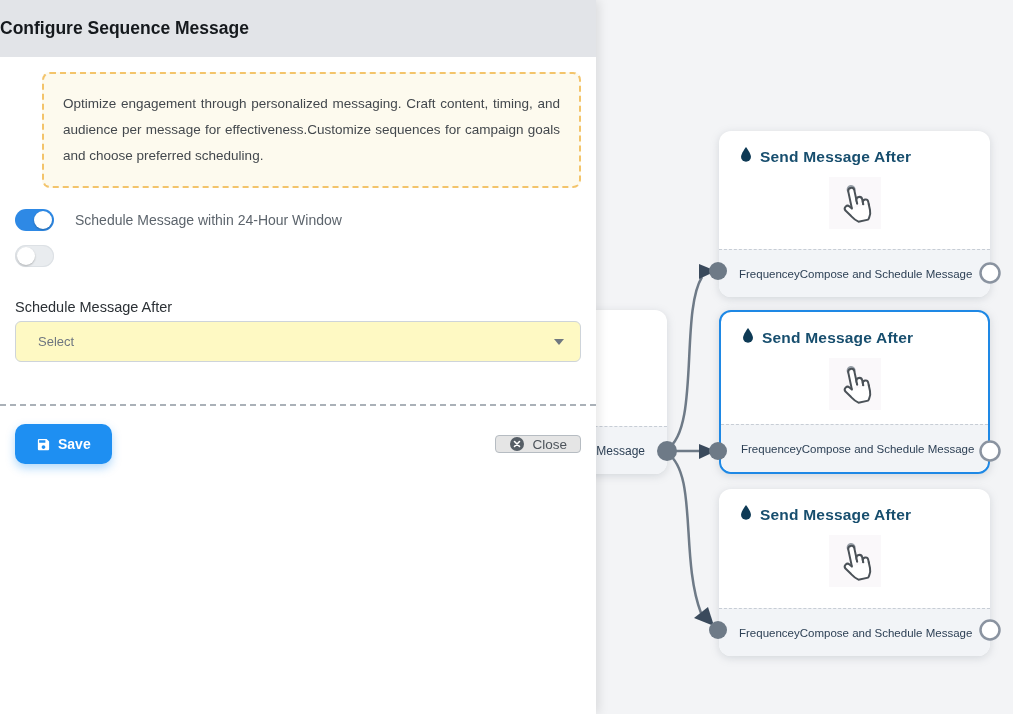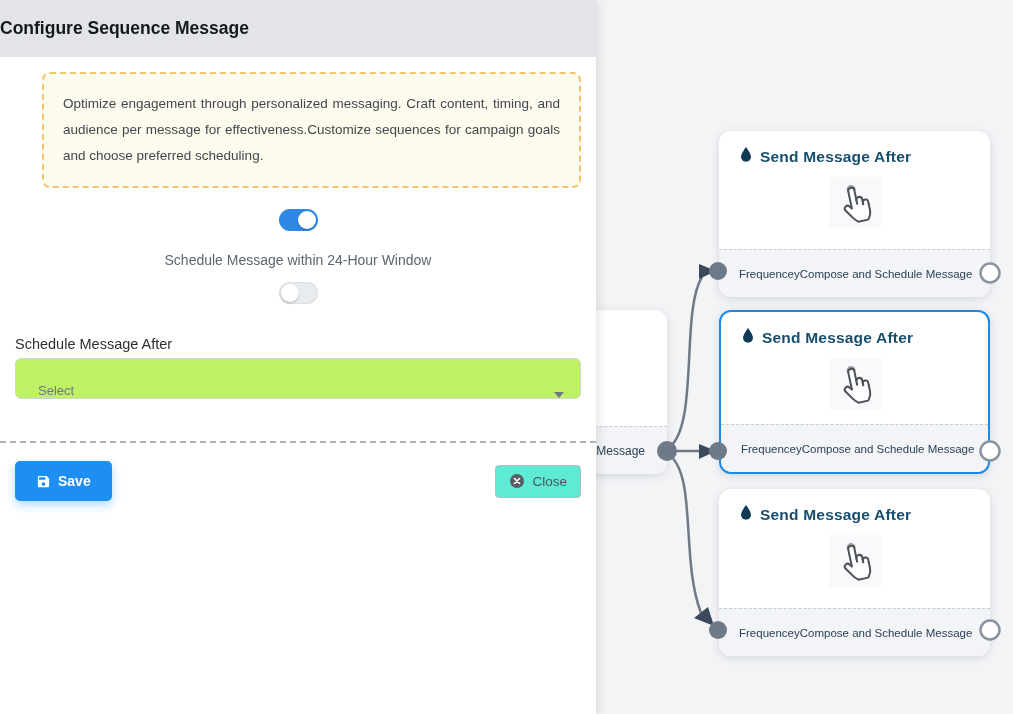--- a/index.html
+++ b/index.html
@@ -76,42 +76,42 @@
     border:2px dashed #f3c46b;
     background:#fdfaee;
   }
   .note-green {
     margin-top:17px;
     padding:13px 19px;
     border:2px dashed #63d863;
     background:#eafaea;
   }
 
-  .toggle-row { display:flex; align-items:center; gap:21px; margin-top:21px;flex-direction:column; }
+  .toggle-row { display:flex; align-items:center; gap:21px; margin-top:21px; }
   .toggle-row + .toggle-row { margin-top:14px; }
   .toggle {
     width:39px; height:22px; border-radius:11px; position:relative;
     flex:0 0 auto; cursor:pointer;
   }
   .toggle .knob {
     position:absolute; top:2px; width:18px; height:18px; border-radius:50%;
     background:#ffffff; box-shadow:0 1px 2px rgba(0,0,0,.25);
   }
   .toggle.on  { background:#2e89e5; }
   .toggle.on .knob { right:2px; }
   .toggle.off { background:#e9ecef; box-shadow:inset 0 0 0 1px #dde1e5; }
   .toggle.off .knob { left:2px; }
   .toggle-label { font-size:14px; color:#5d656d; }
 
   .field-label { margin-top:32px; font-size:14.5px; color:#2b3035; }
   .select-box {
     margin-top:6px; height:41px;
     border:1px solid #ced4da; border-radius:6px;
-    background:#bef264;
-    display:flex; align-items:flex-end; justify-content:space-between;
+    background:#fef9c3;
+    display:flex; align-items:center; justify-content:space-between;
     padding:0 16px 0 22px;
     cursor:pointer;
   }
   .select-value { font-size:13px; color:#6e7680; }
   .caret-down {
     width:0; height:0;
     border-left:5px solid transparent;
     border-right:5px solid transparent;
     border-top:6px solid #707880;
   }
@@ -120,34 +120,34 @@
     margin-top:42px;
     margin-left:-15px; margin-right:-15px;
     border-top:2px dashed #aab1b8;
   }
   .btn-row {
     margin-top:18px;
     display:flex; align-items:center; justify-content:space-between;
   }
   .btn {
     display:inline-flex; align-items:center; gap:7px;
-    border-radius:5px; cursor:pointer; white-space:nowrap;
+    border-radius:10px; cursor:pointer; white-space:nowrap;
     font-family:"Liberation Sans", sans-serif;
   }
   .btn-save {
     background:#1e8ff2; color:#fff;
     border:none;
     padding:0 21px; height:40px;
     font-size:14px; font-weight:bold;
     box-shadow:0 4px 10px rgba(30,143,242,.35);
   }
   .btn-close {
-    background:#5eead4; color:#4d545b;
+    background:#e5e5e5; color:#4d545b;
     border:1px solid #b6bcc2;
-    padding:0 13px; height:33px;
+    padding:0 13px; height:18px;
     font-size:13.5px; border-radius:4px;
   }
 </style>
 </head>
 <body>
 
 <div class="canvas">
 
   <div class="node-card partial-card" style="left:396px; top:310px; height:164px;">
     <div class="node-top"></div>

